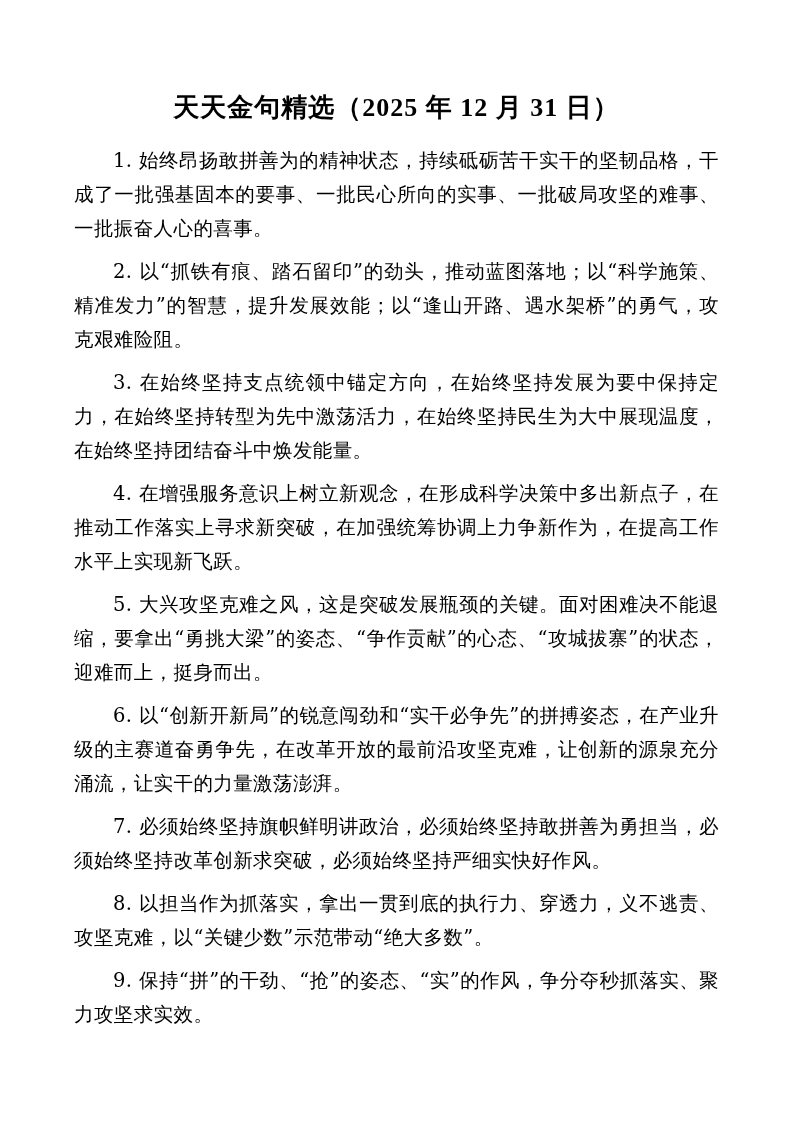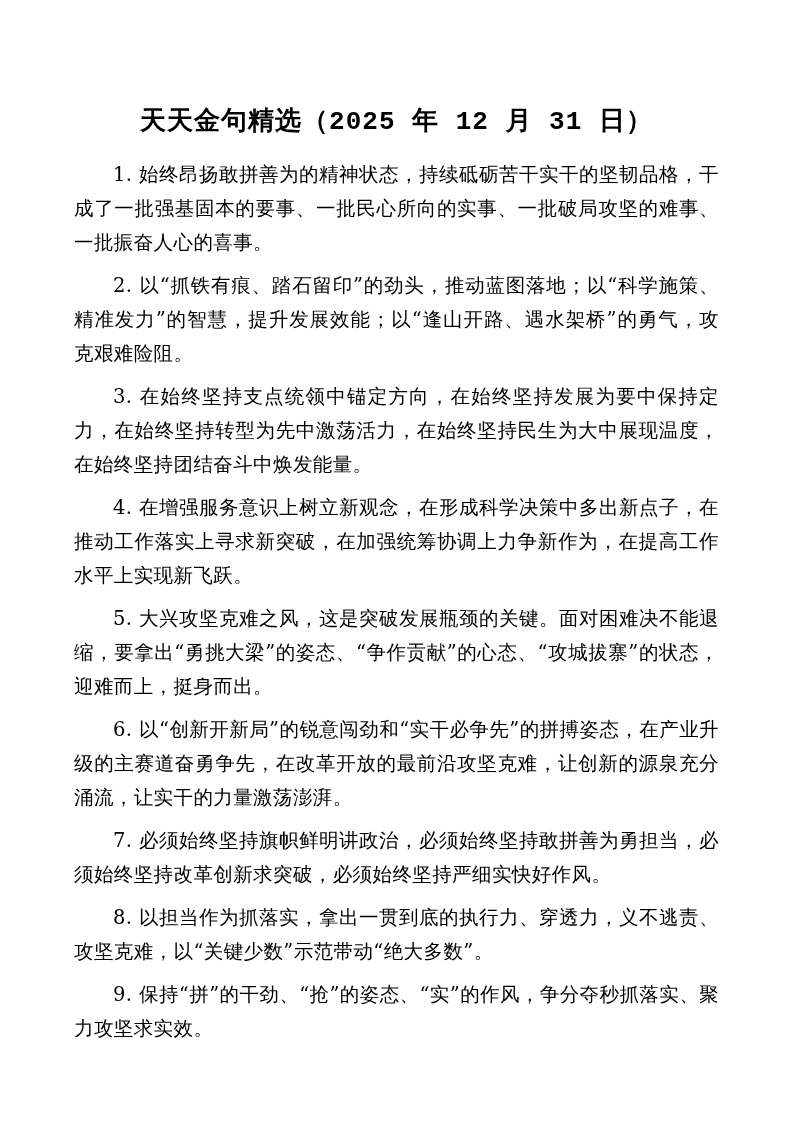--- a/index.html
+++ b/index.html
@@ -20,23 +20,23 @@
     height: 1121px;
     box-sizing: border-box;
     padding: 62px 74px 40px 74px;
     position: relative;
   }
   .doc-title {
     text-align: center;
     font-size: 26px;
     font-weight: bold;
     letter-spacing: 1px;
-    margin: 42px 0 18px 0;
+    margin: 28px 0 18px 0;
     line-height: 1.4;
-    font-family: Liberation Mono, monospace;
+    font-family: Liberation Serif, serif;
   }
   .para {
     font-size: 19.5px;
     line-height: 34px;
     text-align: justify;
     text-justify: inter-ideograph;
     text-indent: 2em;
     margin: 0 0 9px 0;
     letter-spacing: 0.4px;
     font-family: "DejaVu Serif", "Liberation Serif", serif;

